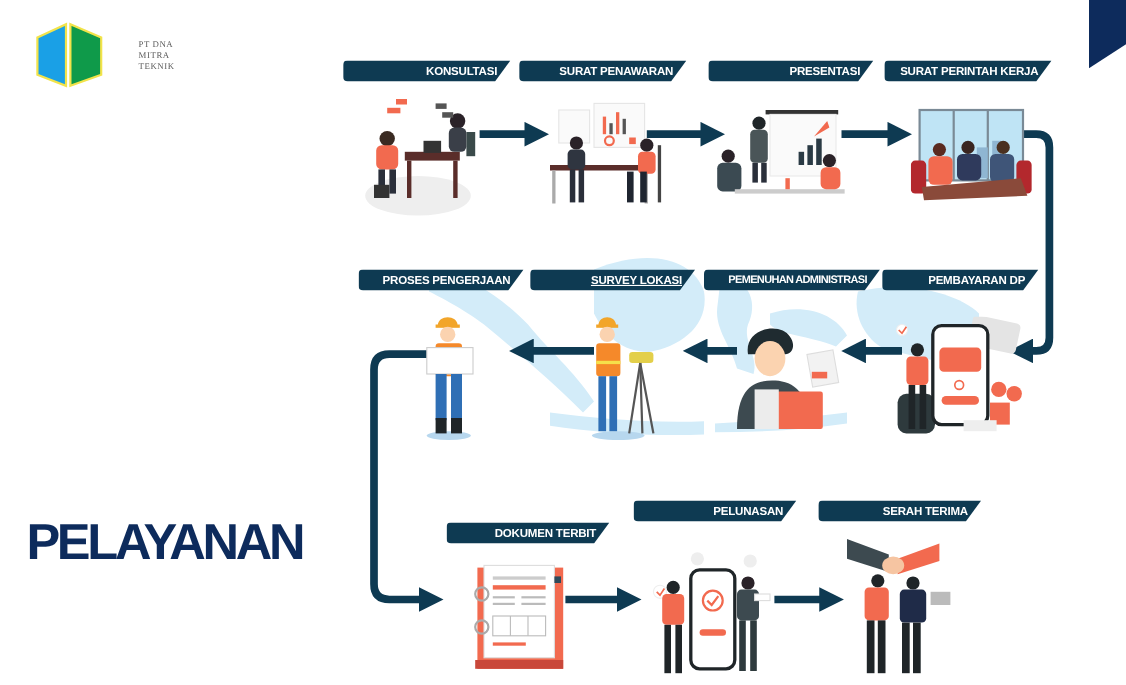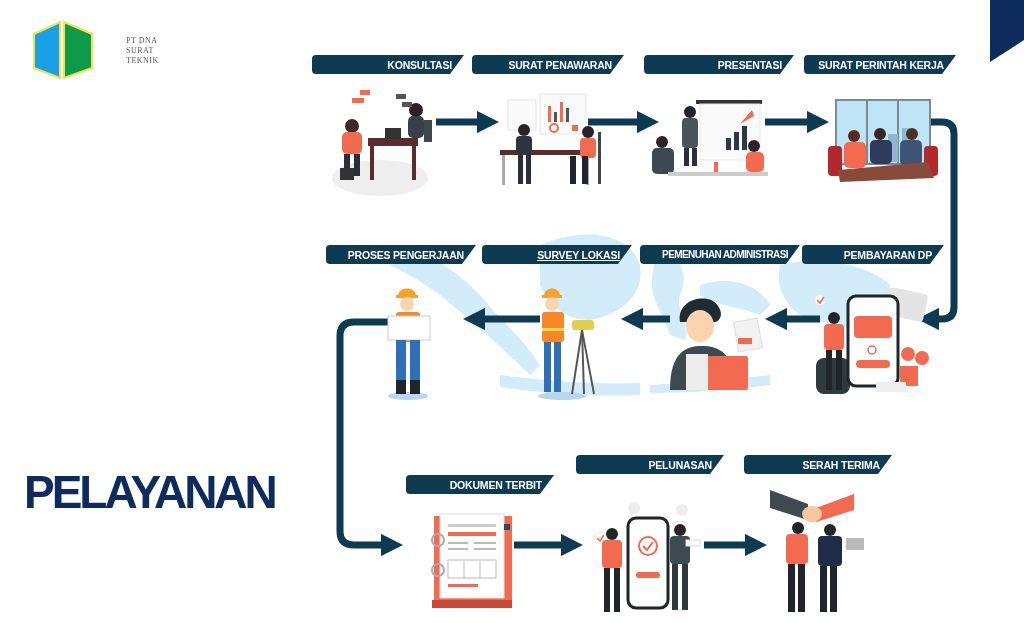--- a/index.html
+++ b/index.html
@@ -29,21 +29,21 @@
 </head>
 <body>
 
 <div class="logo">
   <svg class="logo-mark" viewBox="0 0 66 60">
     <polygon points="4,14 30,2 30,58 4,48" fill="#1aa0e6" stroke="#f2e34a" stroke-width="2"></polygon>
     <polygon points="34,2 62,14 62,48 34,58" fill="#0f9a4a" stroke="#f2e34a" stroke-width="2"></polygon>
   </svg>
   <div class="logo-text">
     <span>PT DNA</span>
-    <span>SURAT</span>
+    <span>MITRA</span>
     <span>TEKNIK</span>
   </div>
 </div>
 
 <svg class="corner" viewBox="0 0 34 62">
   <polygon points="0,0 34,0 34,40 0,62" fill="#0d2b5c"></polygon>
   <polygon points="22,54 34,44 34,62 16,62" fill="#ffffff"></polygon>
 </svg>
 
 <div class="page-title">

